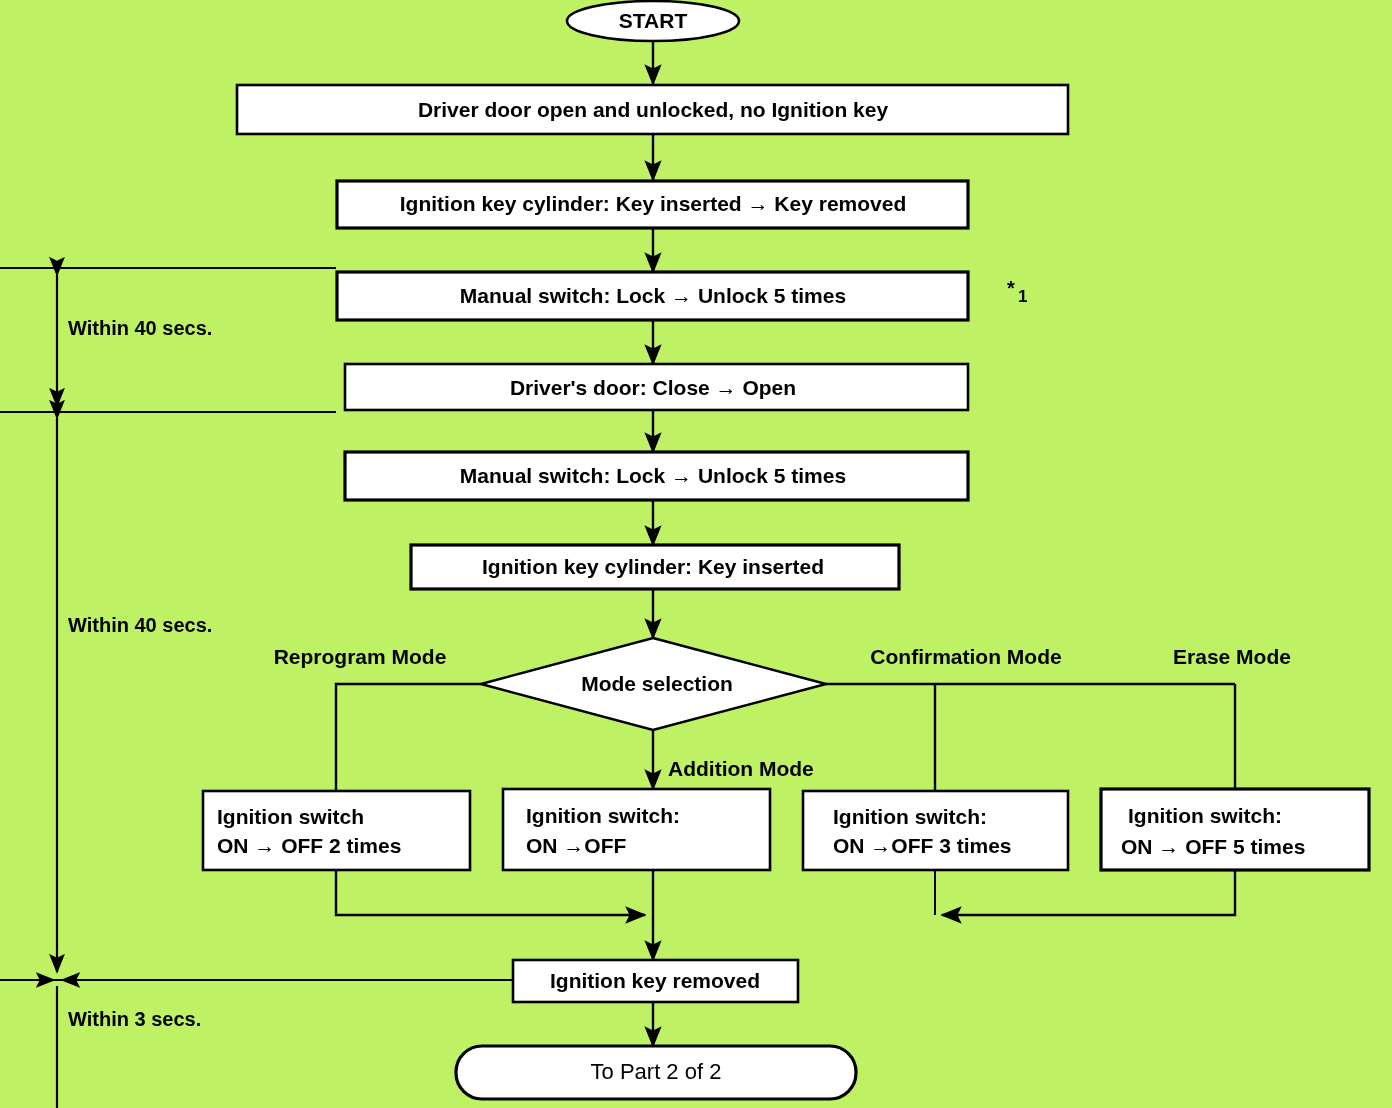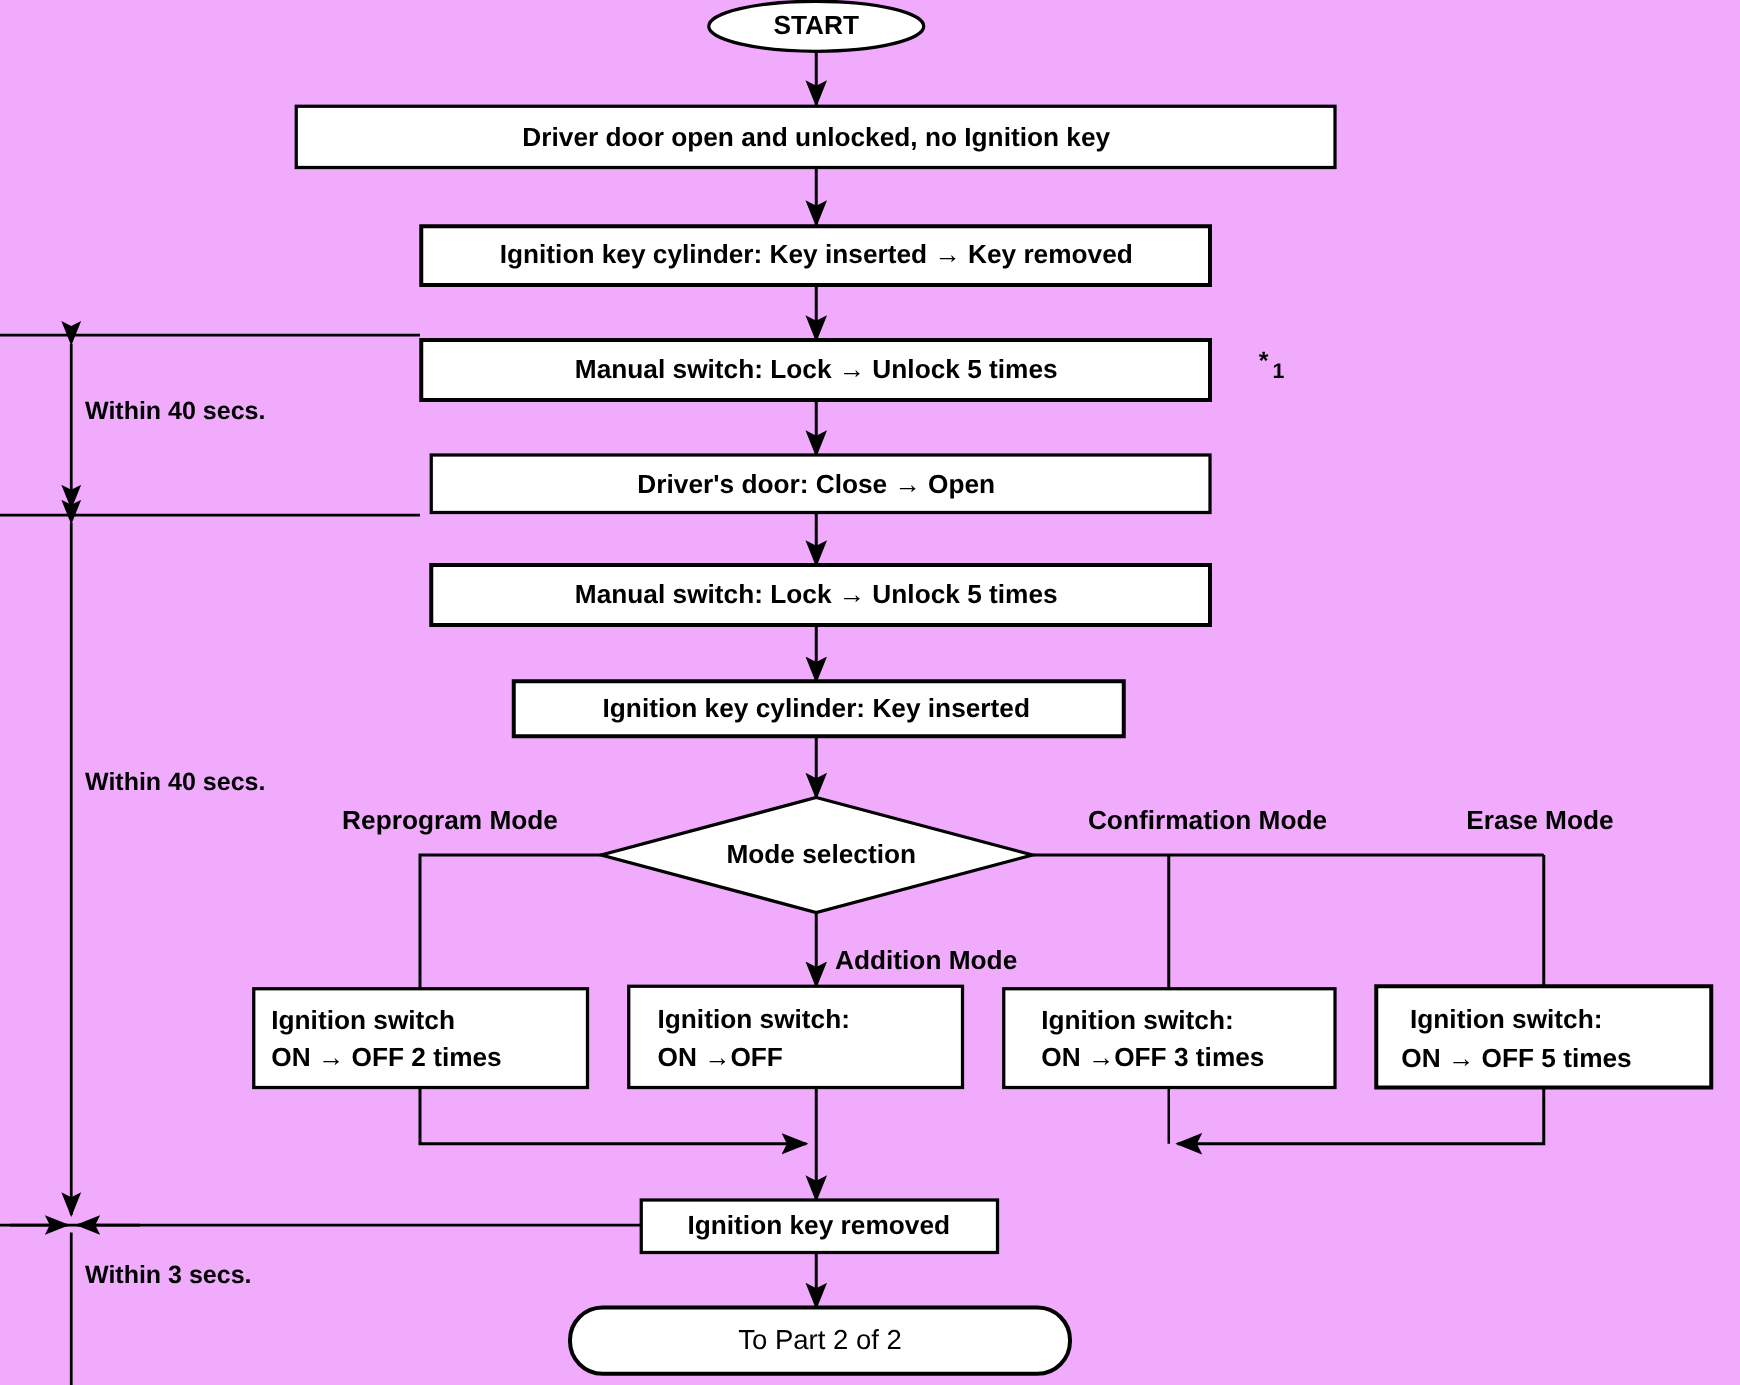--- a/index.html
+++ b/index.html
@@ -10,21 +10,21 @@
   body {
     width: 1392px;
     height: 1108px;
     overflow: hidden;
     font-family: "Liberation Sans", sans-serif;
   }
   #flow-root {
     position: relative;
     width: 1392px;
     height: 1108px;
-    background: #f0abfc;
+    background: #bef264;
   }
   svg#flow-svg {
     position: absolute;
     top: 0;
     left: 0;
     width: 1392px;
     height: 1108px;
     display: block;
   }
   .shape-stroke {

